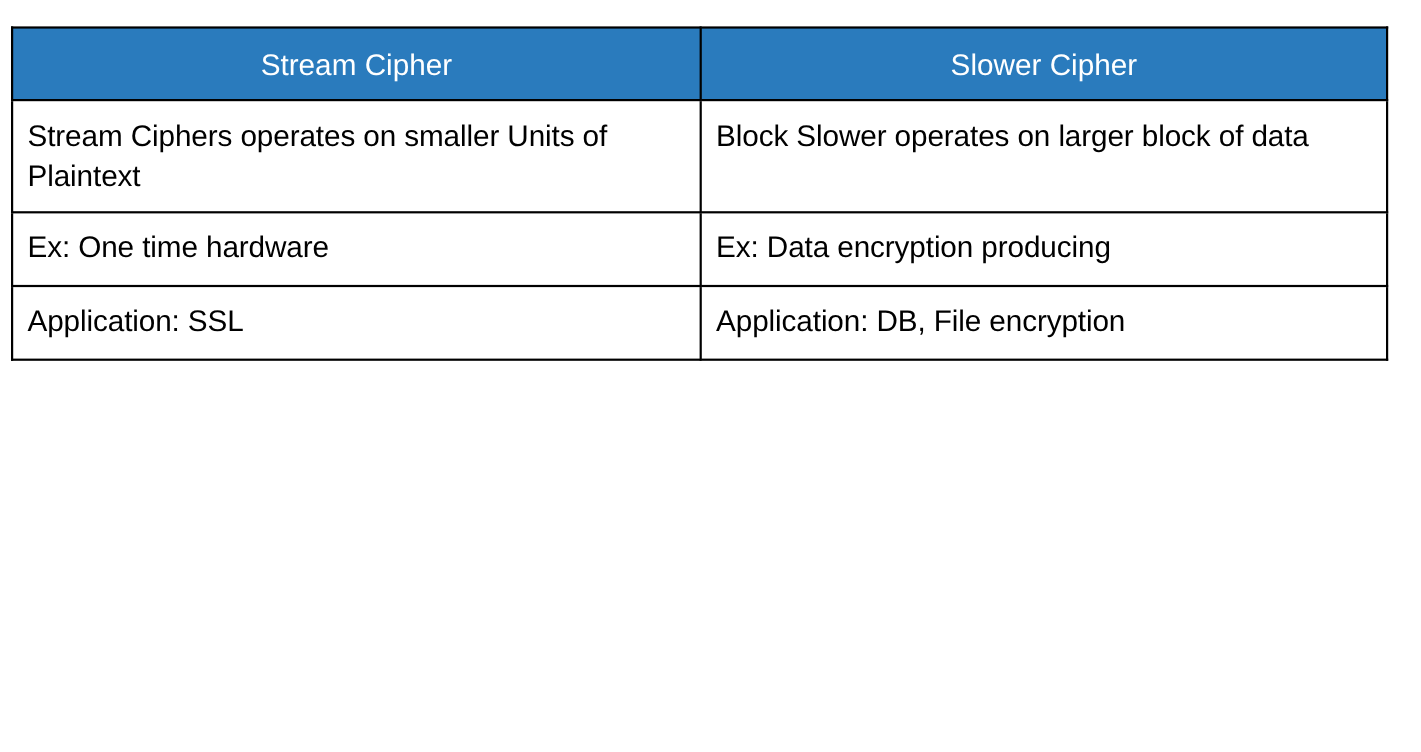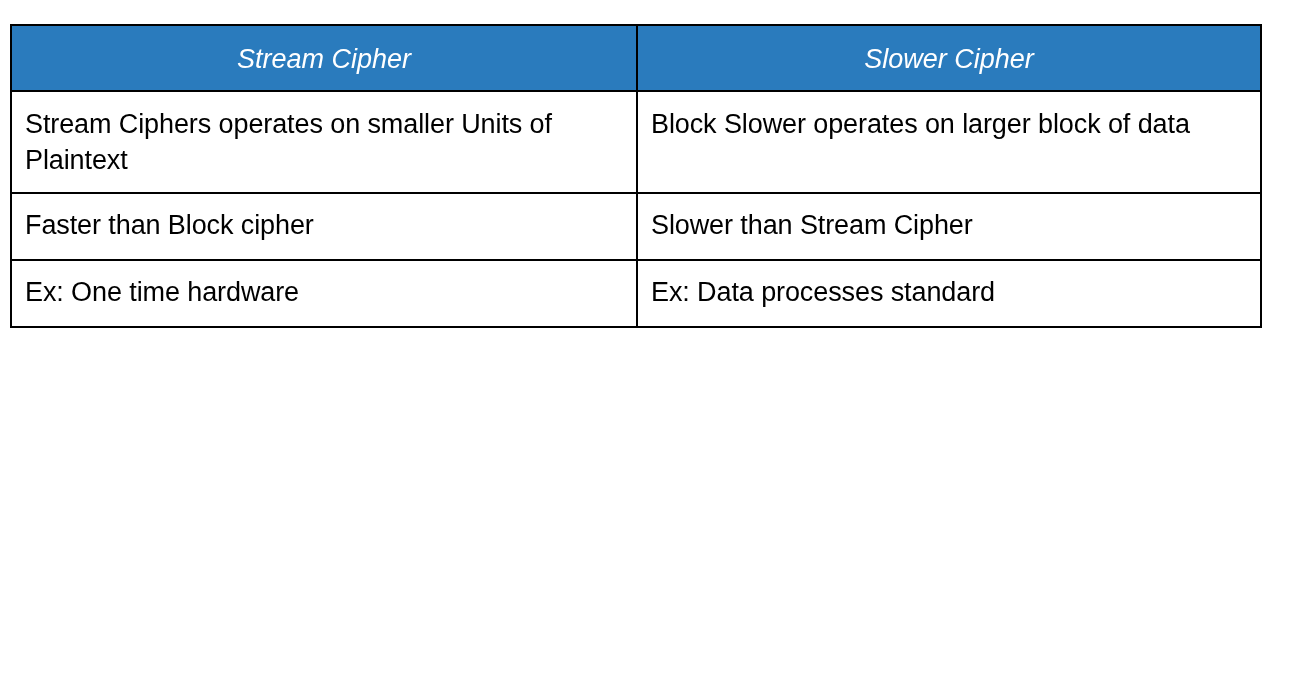--- a/index.html
+++ b/index.html
@@ -44,21 +44,20 @@
 
   .comparison-table thead th {
     background: #2a7bbd;
     color: #ffffff;
     font-weight: normal;
     font-size: 27px;
     line-height: 1.2;
     text-align: center;
     height: 66px;
     padding: 17px 10px 0 10px;
-    font-style: italic;
   }
 
   .comparison-table tbody td {
     color: #000000;
     font-size: 27px;
     line-height: 36px;
     text-align: left;
     padding: 12px 10px 12px 13px;
     letter-spacing: -0.1px;
   }
@@ -92,29 +91,29 @@
         <th>Slower Cipher</th>
       </tr>
     </thead>
 
     <tbody>
       <tr class="row-tall">
         <td>Stream Ciphers operates on smaller Units of Plaintext</td>
         <td>Block Slower operates on larger block of data</td>
       </tr>
 
-      <tr class="row-short">
-        <td>Faster than Block cipher</td>
-        <td>Slower than Stream Cipher</td>
-      </tr>
 
 
 
 
       <tr class="row-short">
         <td>Ex: One time hardware</td>
-        <td>Ex: Data processes standard</td>
+        <td>Ex: Data encryption producing</td>
       </tr>
 
+      <tr class="row-short">
+        <td>Application: SSL</td>
+        <td>Application: DB, File encryption</td>
+      </tr>
     </tbody>
   </table>
 
 </div>
 
 </body></html>

